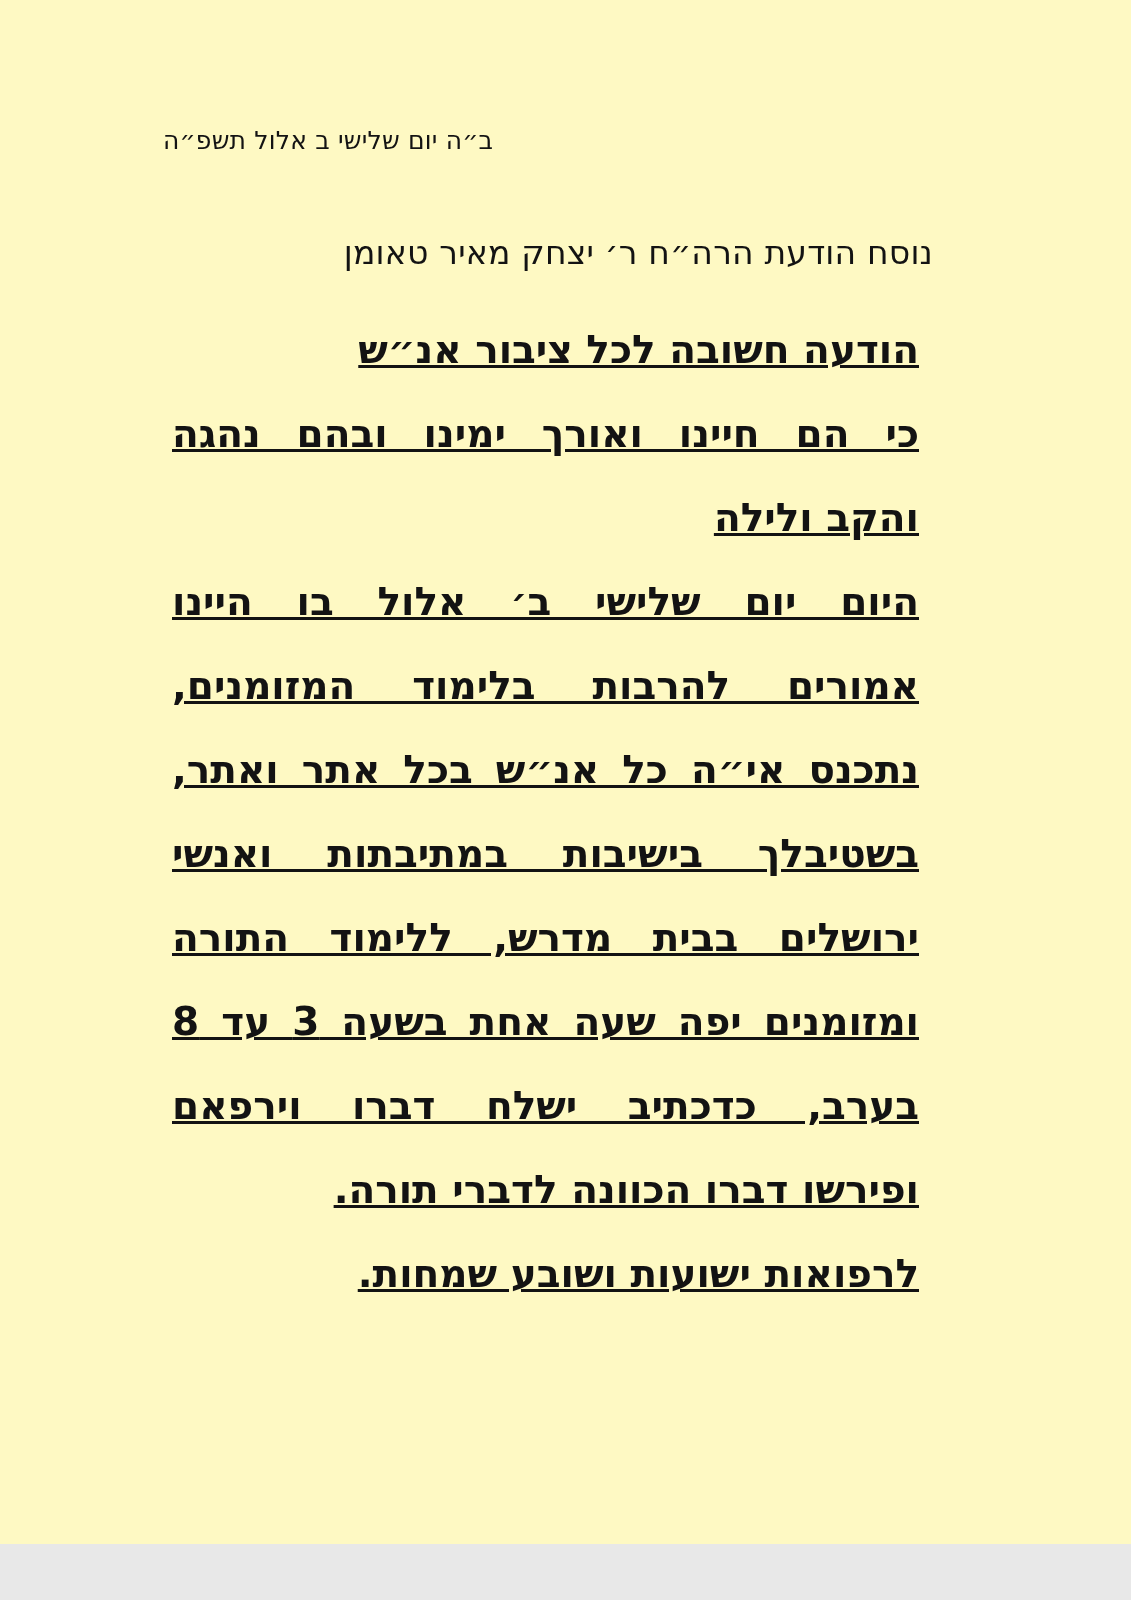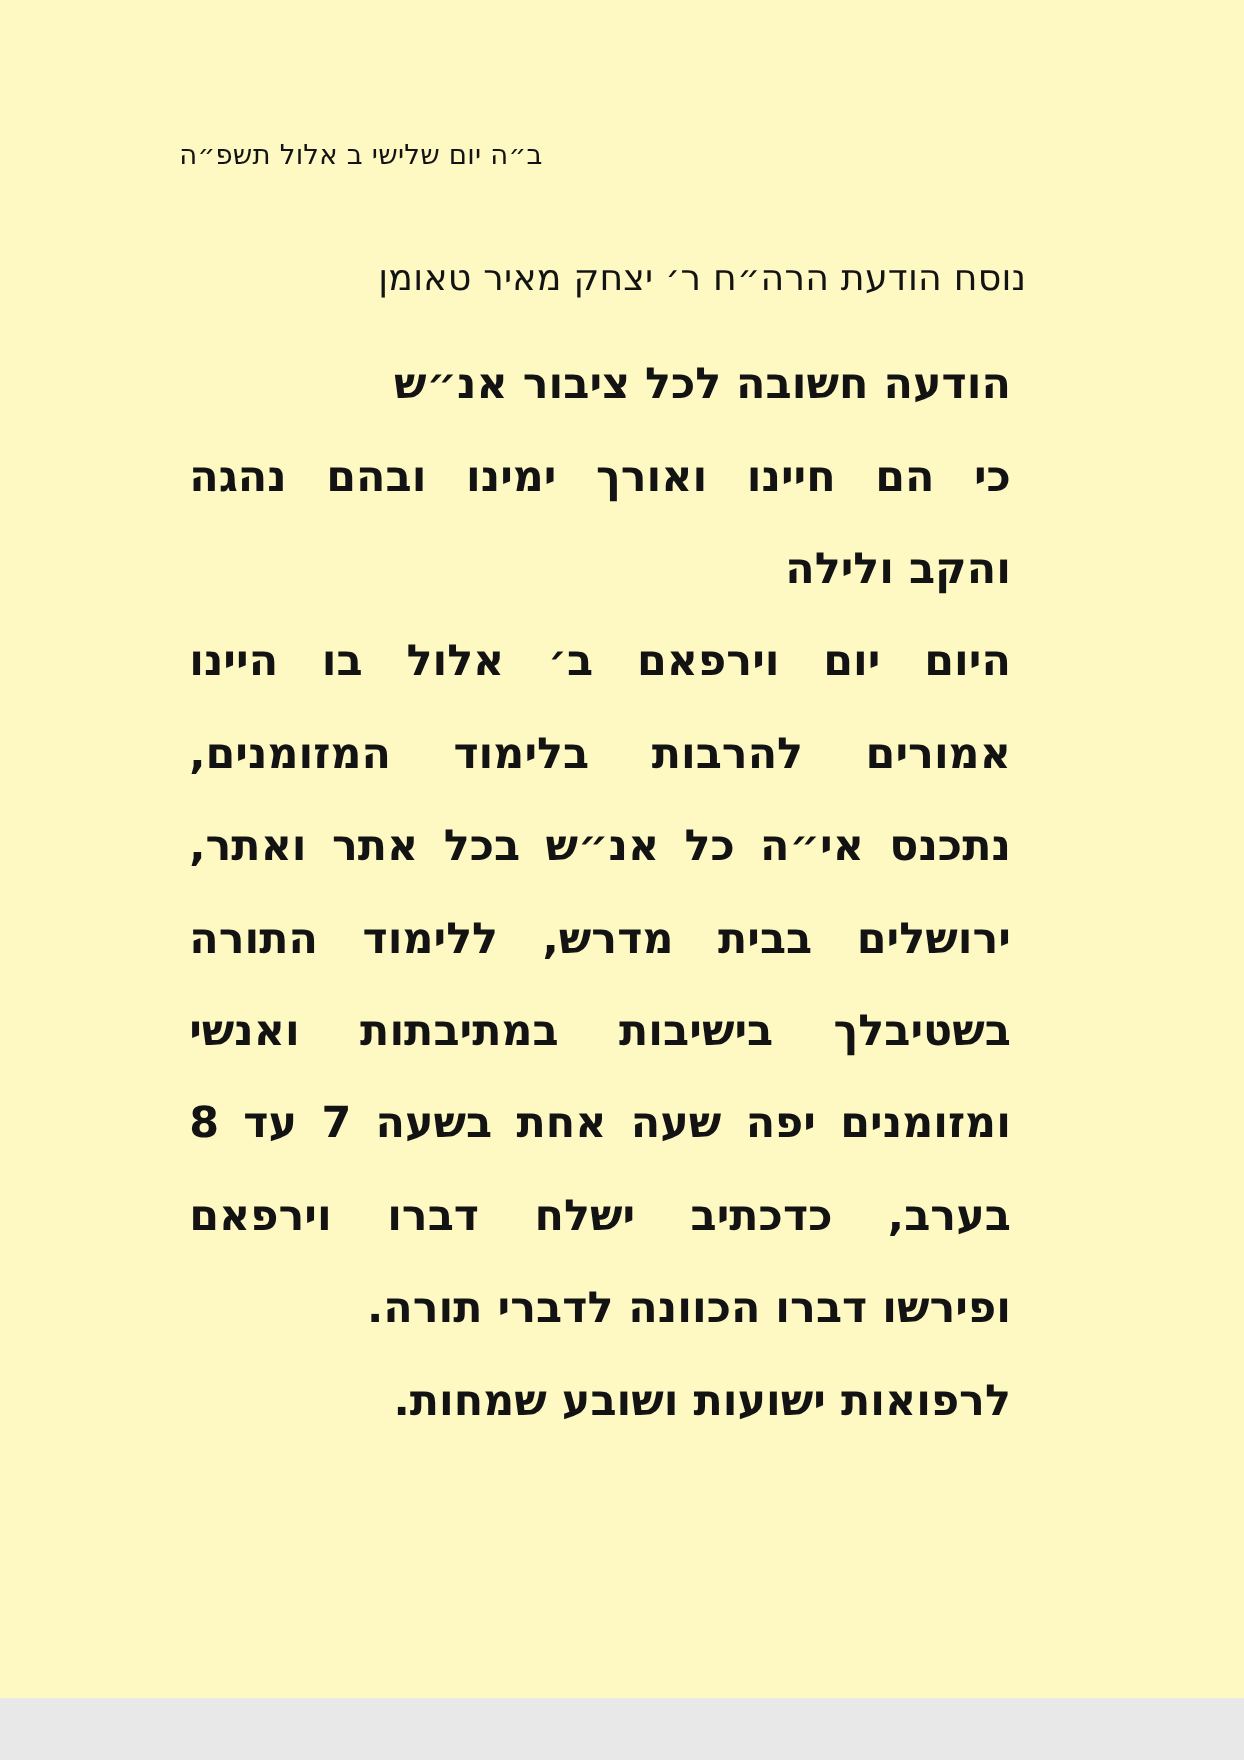--- a/index.html
+++ b/index.html
@@ -43,20 +43,21 @@
     top: 308px;
     right: 212px;
     left: 172px;
     direction: rtl;
   }
   .text-line {
     font-size: 39px;
     font-weight: bold;
     line-height: 84px;
     direction: rtl;
+    text-decoration: underline;
   }
   .text-line[data-align="justify"] {
     text-align: justify;
     text-align-last: justify;
     text-justify: inter-word;
   }
   .text-line[data-align="right"] {
     text-align: right;
   }
 </style>
@@ -66,24 +67,24 @@
 <div class="page">
 
   <div class="date-line">ב״ה יום שלישי ב אלול תשפ״ה</div>
 
   <div class="source-line">נוסח הודעת הרה״ח ר׳ יצחק מאיר טאומן</div>
 
   <div class="body-text">
     <div class="text-line" data-align="right">הודעה חשובה לכל ציבור אנ״ש</div>
     <div class="text-line" data-align="justify">כי הם חיינו ואורך ימינו ובהם נהגה</div>
     <div class="text-line" data-align="right">והקב ולילה</div>
-    <div class="text-line" data-align="justify">היום יום וירפאם ב׳ אלול בו היינו</div>
+    <div class="text-line" data-align="justify">היום יום שלישי ב׳ אלול בו היינו</div>
     <div class="text-line" data-align="justify">אמורים להרבות בלימוד המזומנים,</div>
     <div class="text-line" data-align="justify">נתכנס אי״ה כל אנ״ש בכל אתר ואתר,</div>
+    <div class="text-line" data-align="justify">בשטיבלך בישיבות במתיבתות ואנשי</div>
     <div class="text-line" data-align="justify">ירושלים בבית מדרש, ללימוד התורה</div>
-    <div class="text-line" data-align="justify">בשטיבלך בישיבות במתיבתות ואנשי</div>
-    <div class="text-line" data-align="justify">ומזומנים יפה שעה אחת בשעה 7 עד 8</div>
+    <div class="text-line" data-align="justify">ומזומנים יפה שעה אחת בשעה 3 עד 8</div>
     <div class="text-line" data-align="justify">בערב, כדכתיב ישלח דברו וירפאם</div>
     <div class="text-line" data-align="right">ופירשו דברו הכוונה לדברי תורה.</div>
     <div class="text-line" data-align="right">לרפואות ישועות ושובע שמחות.</div>
   </div>
 
 </div>
 
 </body></html>

